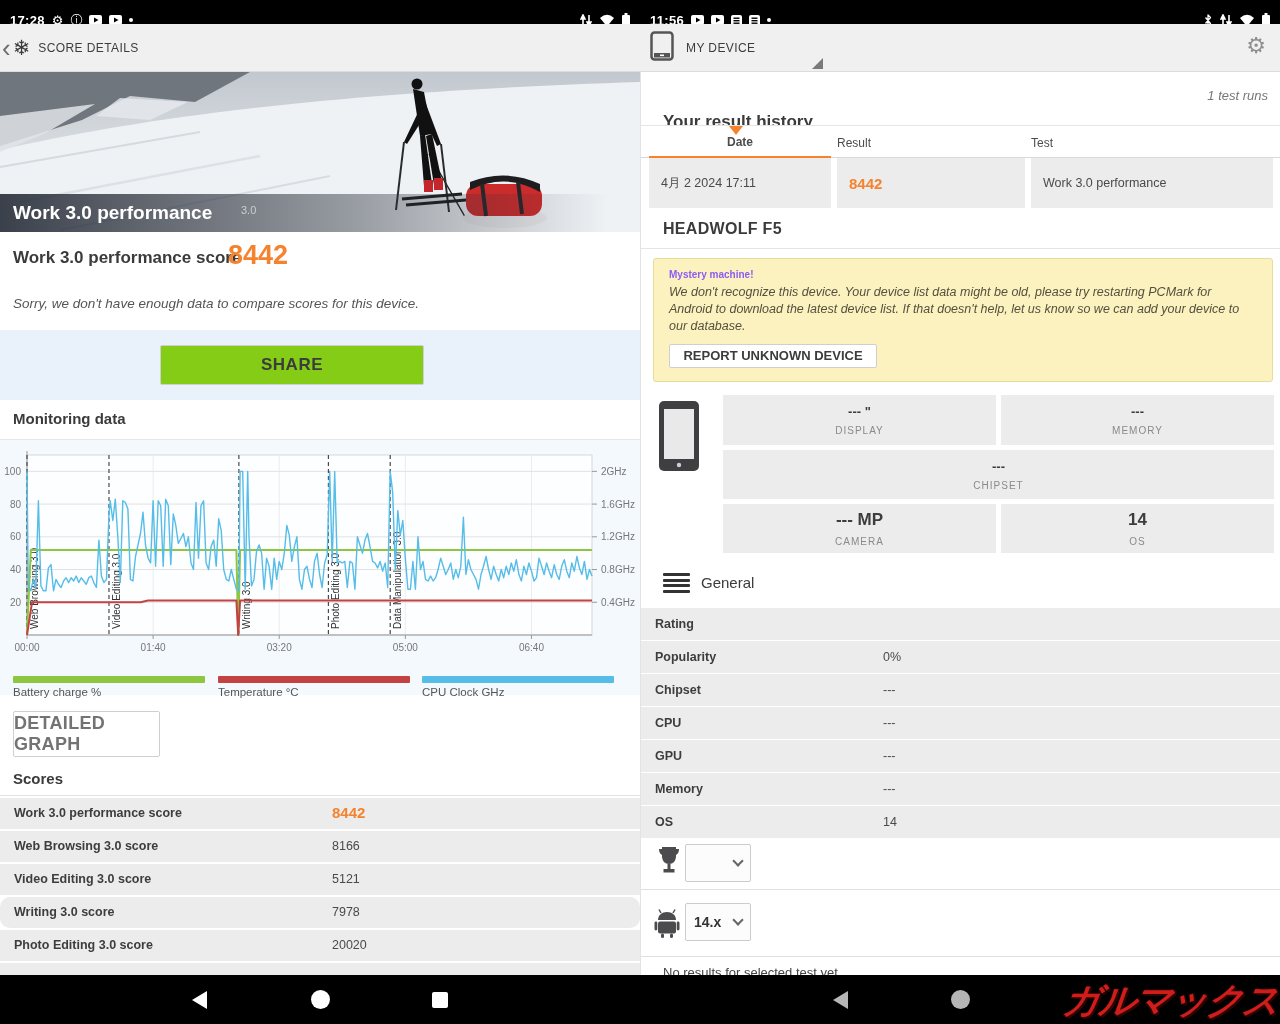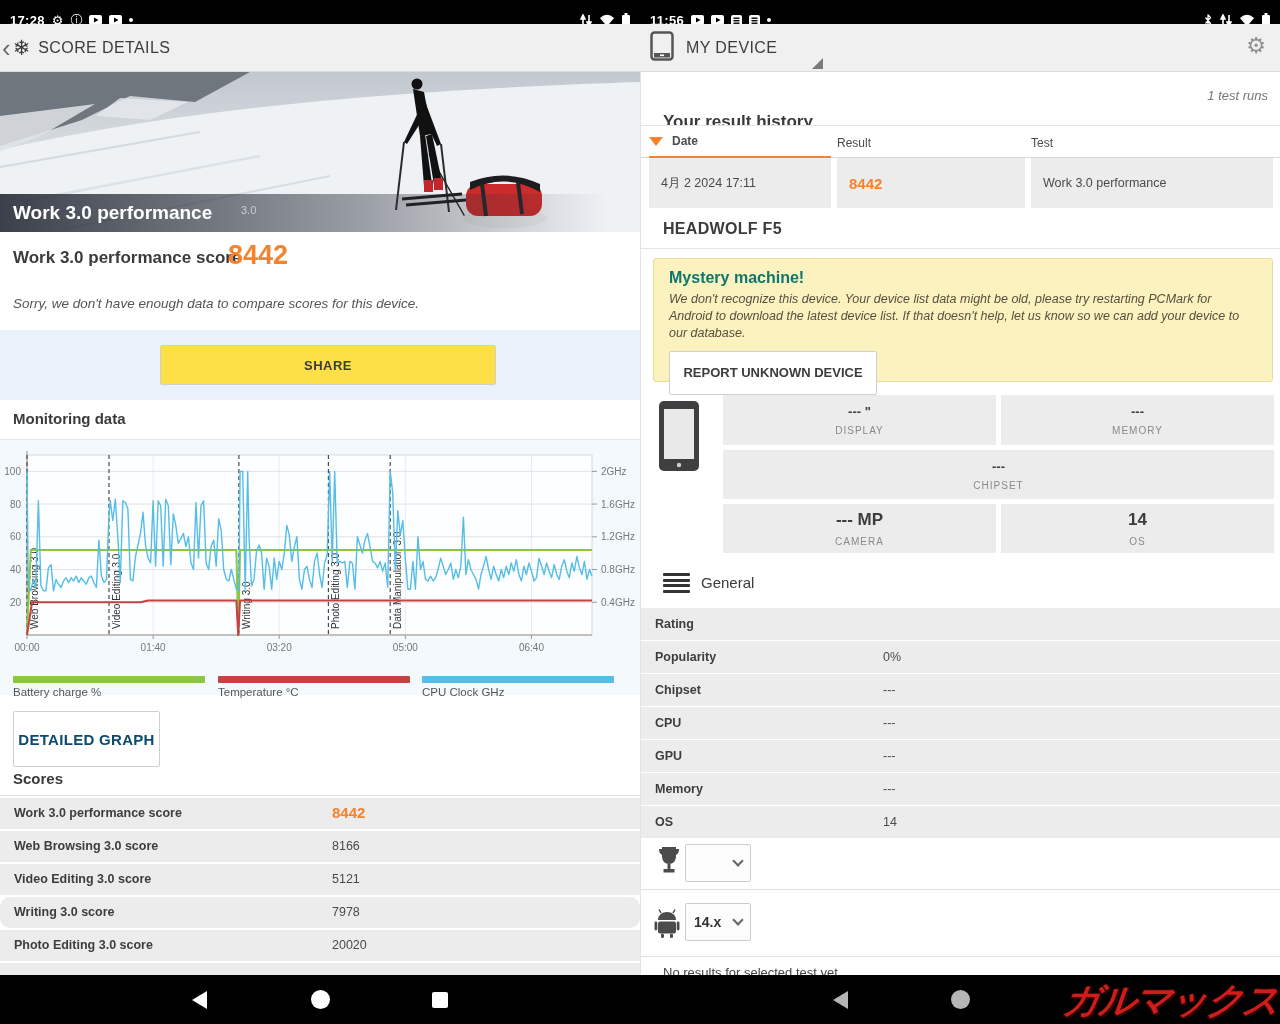--- a/index.html
+++ b/index.html
@@ -17,78 +17,78 @@
   .sb-dot { width:4px; height:4px; background:#fff; border-radius:50%; }
   .sb-spacer { flex:1; }
   .sb-ico { display:inline-flex; align-items:center; }
 
   
   .appbar { position:absolute; top:24px; width:640px; height:48px; background:#f0f0f0; border-bottom:1px solid #dcdcdc; }
   .appbar-left { left:0; } .appbar-right { left:640px; }
   .ab-row { display:flex; align-items:center; height:100%; padding:0 10px; }
   .back-chevron { font-size:26px; color:#6b6b6b; margin-left:-8px; margin-right:2px; line-height:1; }
   .snowflake { font-size:21px; color:#3a3a3a; margin-right:8px; line-height:1; }
-  .ab-title { font-size:16px; color:#3d3d3d; letter-spacing:.4px; }
+  .ab-title { font-size:12px; color:#3d3d3d; letter-spacing:.4px; }
   .phone-ico { margin-right:12px; }
   .spinner-tri { position:absolute; left:172px; top:34px; width:0; height:0;
     border-left:11px solid transparent; border-bottom:11px solid #7a7a7a; }
   .ab-gear { position:absolute; right:14px; top:11px; font-size:22px; color:#8f8f8f; line-height:1; }
 
   
   .panel { position:absolute; top:72px; width:640px; height:903px; background:#fff; overflow:hidden; }
   .panel-l { left:0; } .panel-r { left:640px; border-left:1px solid #e3e3e3; }
 
   
   .banner { position:absolute; left:0; top:0; width:640px; height:160px; }
   .scorebar { position:absolute; left:0; top:160px; width:640px; height:56px; background:#fff; }
   .score-label { position:absolute; left:13px; top:16px; font-size:17px; font-weight:bold; color:#3b3b3b; }
   .score-value { position:absolute; left:228px; top:8px; font-size:27px; font-weight:bold; color:#f5822d; }
   .sorry { position:absolute; left:13px; top:224px; font-size:13.5px; font-style:italic; color:#555; }
   .blue-sec { position:absolute; left:0; top:258px; width:640px; height:70px; background:#e9f2fa; }
-  .share-btn { position:absolute; left:160px; top:15px; width:336px; height:40px; background:#fde047;
-    border:1px solid #cfcfcf; border-radius:2px; font-size:13px; font-weight:bold; color:#3c3c3c;
+  .share-btn { position:absolute; left:160px; top:15px; width:264px; height:40px; background:#84cc16;
+    border:1px solid #cfcfcf; border-radius:2px; font-size:17px; font-weight:bold; color:#3c3c3c;
     letter-spacing:.5px; display:flex; align-items:center; justify-content:center; }
   .mon-head { position:absolute; left:0; top:328px; width:640px; height:40px; background:#fff; border-bottom:1px solid #e6e6e6; }
   .mon-title { position:absolute; left:13px; top:10px; font-size:15px; font-weight:bold; color:#3b3b3b; }
   .chart-sec { position:absolute; left:0; top:368px; width:640px; height:255px; background:#f3f9fd; }
   .legend { position:absolute; top:228px; left:0; width:640px; height:26px; }
   .legend-item { position:absolute; top:8px; width:192px; }
   .legend-bar { height:7px; width:100%; border-radius:1px; }
   .legend-lab { font-size:11.5px; color:#555; margin-top:3px; }
-  .detailed-btn { position:absolute; left:13px; top:639px; width:147px; height:56px; background:#fff;
-    border:1px solid #cfcfcf; border-radius:2px; font-size:15px; font-weight:bold; color:#0c4a6e;
+  .detailed-btn { position:absolute; left:13px; top:639px; width:147px; height:46px; background:#fff;
+    border:1px solid #cfcfcf; border-radius:2px; font-size:18px; font-weight:bold; color:#737373;
     display:flex; align-items:center; justify-content:center; letter-spacing:.3px; }
   .scores-title { position:absolute; left:13px; top:698px; font-size:15px; font-weight:bold; color:#3b3b3b; }
   .scores-div { position:absolute; left:0; top:723px; width:640px; border-top:1px solid #e2e2e2; }
   .srow { position:absolute; left:0; width:640px; height:31px; background:#ececec; }
   .srow-label { position:absolute; left:14px; top:8px; font-size:12.5px; font-weight:bold; color:#3d3d3d; }
   .srow-val { position:absolute; left:332px; top:8px; font-size:12.5px; color:#4a4a4a; }
   .srow-val.hl { font-size:15px; font-weight:bold; color:#f5822d; top:6px; }
 
   
   .hist-title { position:absolute; left:22px; top:12px; font-size:17px; font-weight:bold; color:#3b3b3b;margin-top:28px; }
   .runs { position:absolute; right:12px; top:16px; font-size:13px; font-style:italic; color:#777; }
   .thead { position:absolute; left:0; top:53px; width:640px; height:33px; border-top:1px solid #e5e5e5; border-bottom:1px solid #d9d9d9; background:#fff; }
   .th { position:absolute; top:0; height:33px; font-size:12px; color:#4c4c4c; display:flex; align-items:center; }
-  .th-date { left:8px; width:182px; border-bottom:3px solid #f5822d; font-weight:bold; }
+  .th-date { left:8px; width:182px; border-bottom:3px solid #f5822d; font-weight:bold;flex-direction:column; }
   .sort-tri { width:0; height:0; border-left:7px solid transparent; border-right:7px solid transparent;
     border-top:9px solid #f5822d; margin-right:9px; }
   .th-result { left:196px; width:188px; } .th-test { left:390px; width:242px; }
   .trow { position:absolute; left:0; top:86px; width:640px; height:50px; }
   .td { position:absolute; top:0; height:50px; background:#ececec; display:flex; align-items:center; font-size:12.5px; color:#4a4a4a; }
   .td-date { left:8px; width:182px; padding-left:12px; }
   .td-result { left:196px; width:188px; padding-left:12px; font-size:15px; font-weight:bold; color:#f5822d; }
   .td-test { left:390px; width:242px; padding-left:12px; }
   .dev-name { position:absolute; left:22px; top:148px; font-size:16px; font-weight:bold; color:#3b3b3b; letter-spacing:.3px; }
   .dev-div { position:absolute; left:0; top:176px; width:640px; border-top:1px solid #e5e5e5; }
   .mystery { position:absolute; left:12px; top:186px; width:620px; height:124px; background:#fbf2c0;
     border:1px solid #e7dc9a; border-radius:3px; padding:10px 15px; }
-  .mys-title { font-size:16px; font-weight:bold; color:#0f766e; }
+  .mys-title { font-size:10px; font-weight:bold; color:#8b5cf6; }
   .mys-body { font-size:12.5px; font-style:italic; color:#55503d; line-height:1.35; margin-top:4px; }
-  .report-btn { margin-top:9px; width:208px; height:44px; background:#fff; border:1px solid #cfcfcf; border-radius:2px;
+  .report-btn { margin-top:9px; width:208px; height:24px; background:#fff; border:1px solid #cfcfcf; border-radius:2px;
     font-size:13px; font-weight:bold; color:#3c3c3c; display:flex; align-items:center; justify-content:center; }
   .specs { position:absolute; left:0; top:323px; width:640px; height:158px; }
   .spec-cell { position:absolute; background:#ececec; display:flex; flex-direction:column; align-items:center; justify-content:center; }
   .spec-val { font-size:13px; font-weight:bold; color:#3d3d3d; }
   .spec-val.big { font-size:17px; }
   .spec-lab { font-size:10px; color:#8a8a8a; letter-spacing:1px; margin-top:6px; }
   .gen-head { position:absolute; left:0; top:493px; width:640px; height:40px; }
   .burger { position:absolute; left:22px; top:8px; width:27px; height:20px; display:flex; flex-direction:column; justify-content:space-between; }
   .burger i { display:block; height:3px; background:#333; border-radius:1px; }
   .gen-title { position:absolute; left:60px; top:9px; font-size:15px; color:#3b3b3b; }

